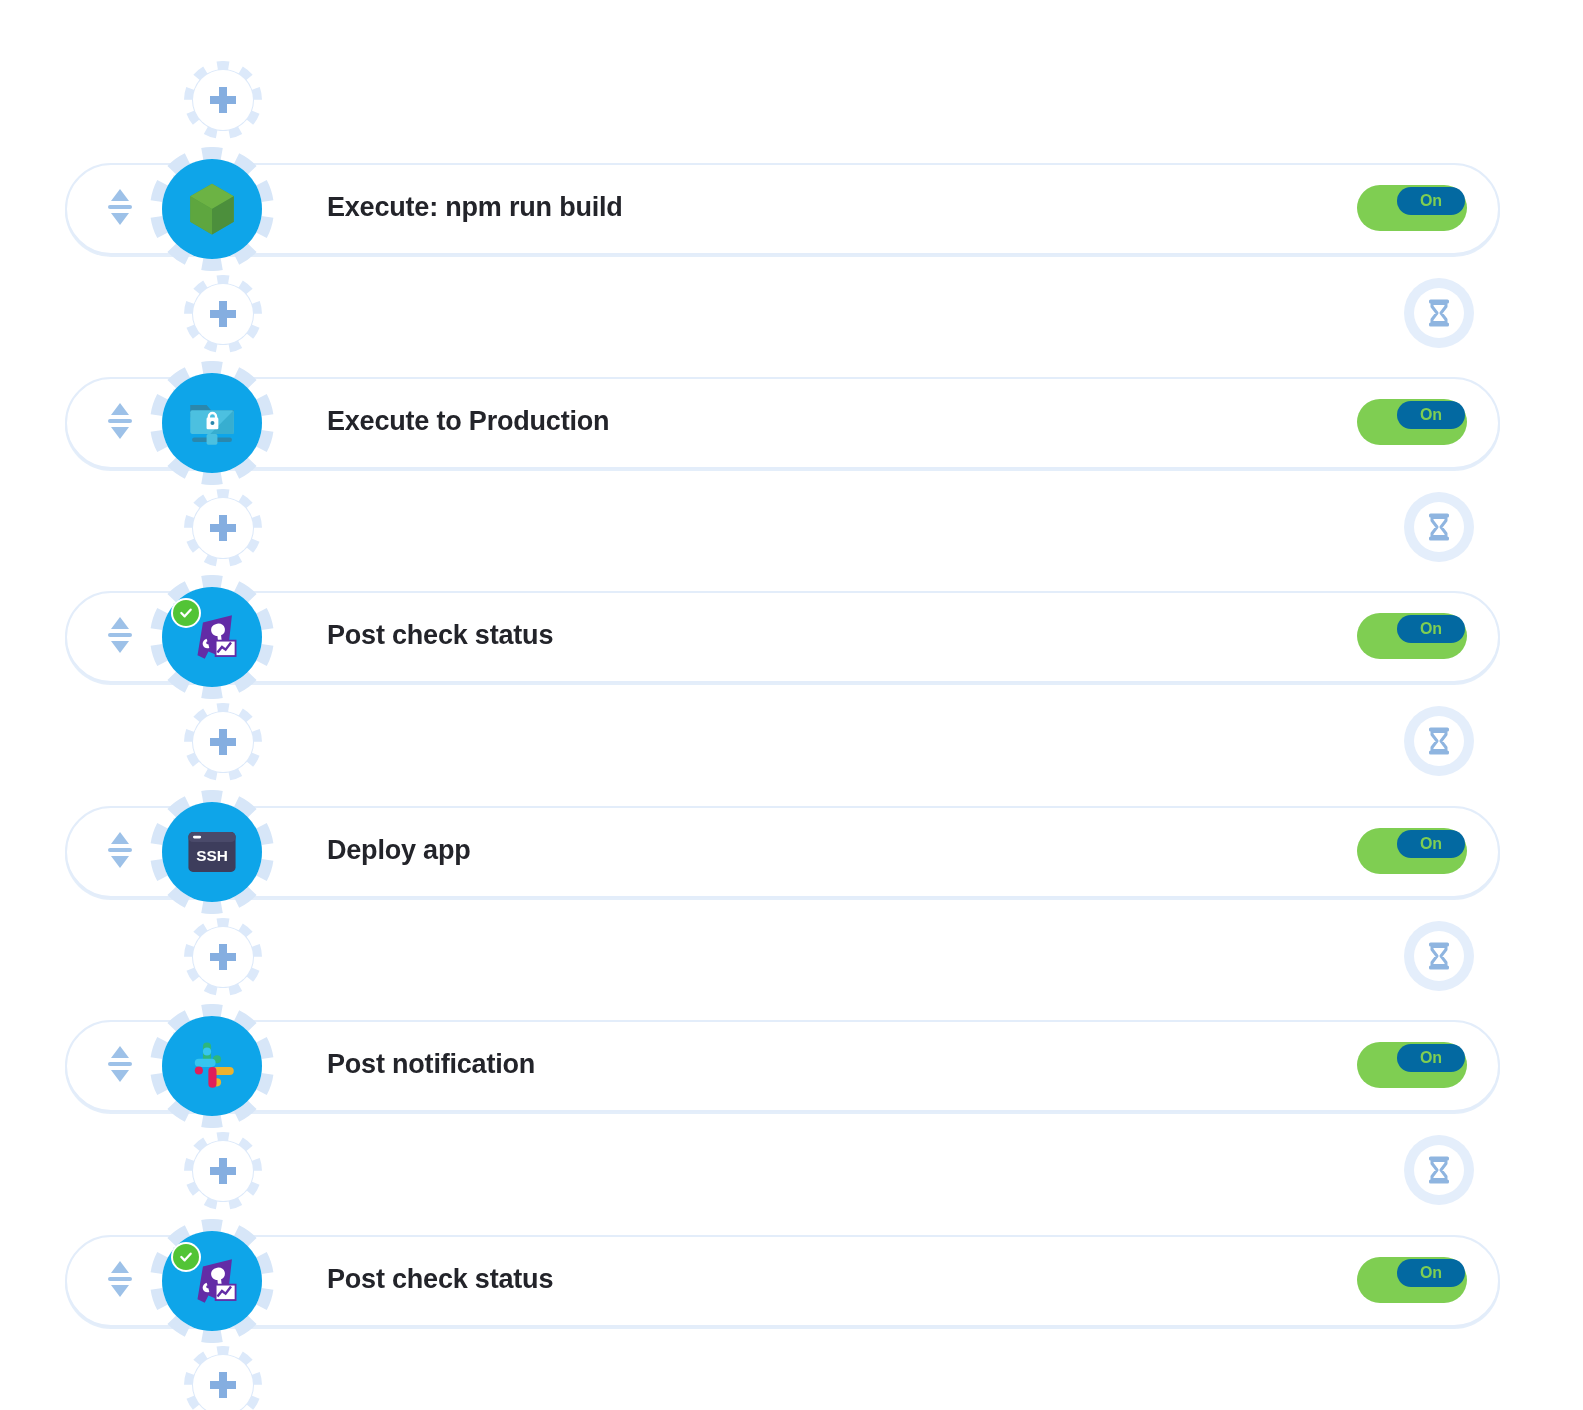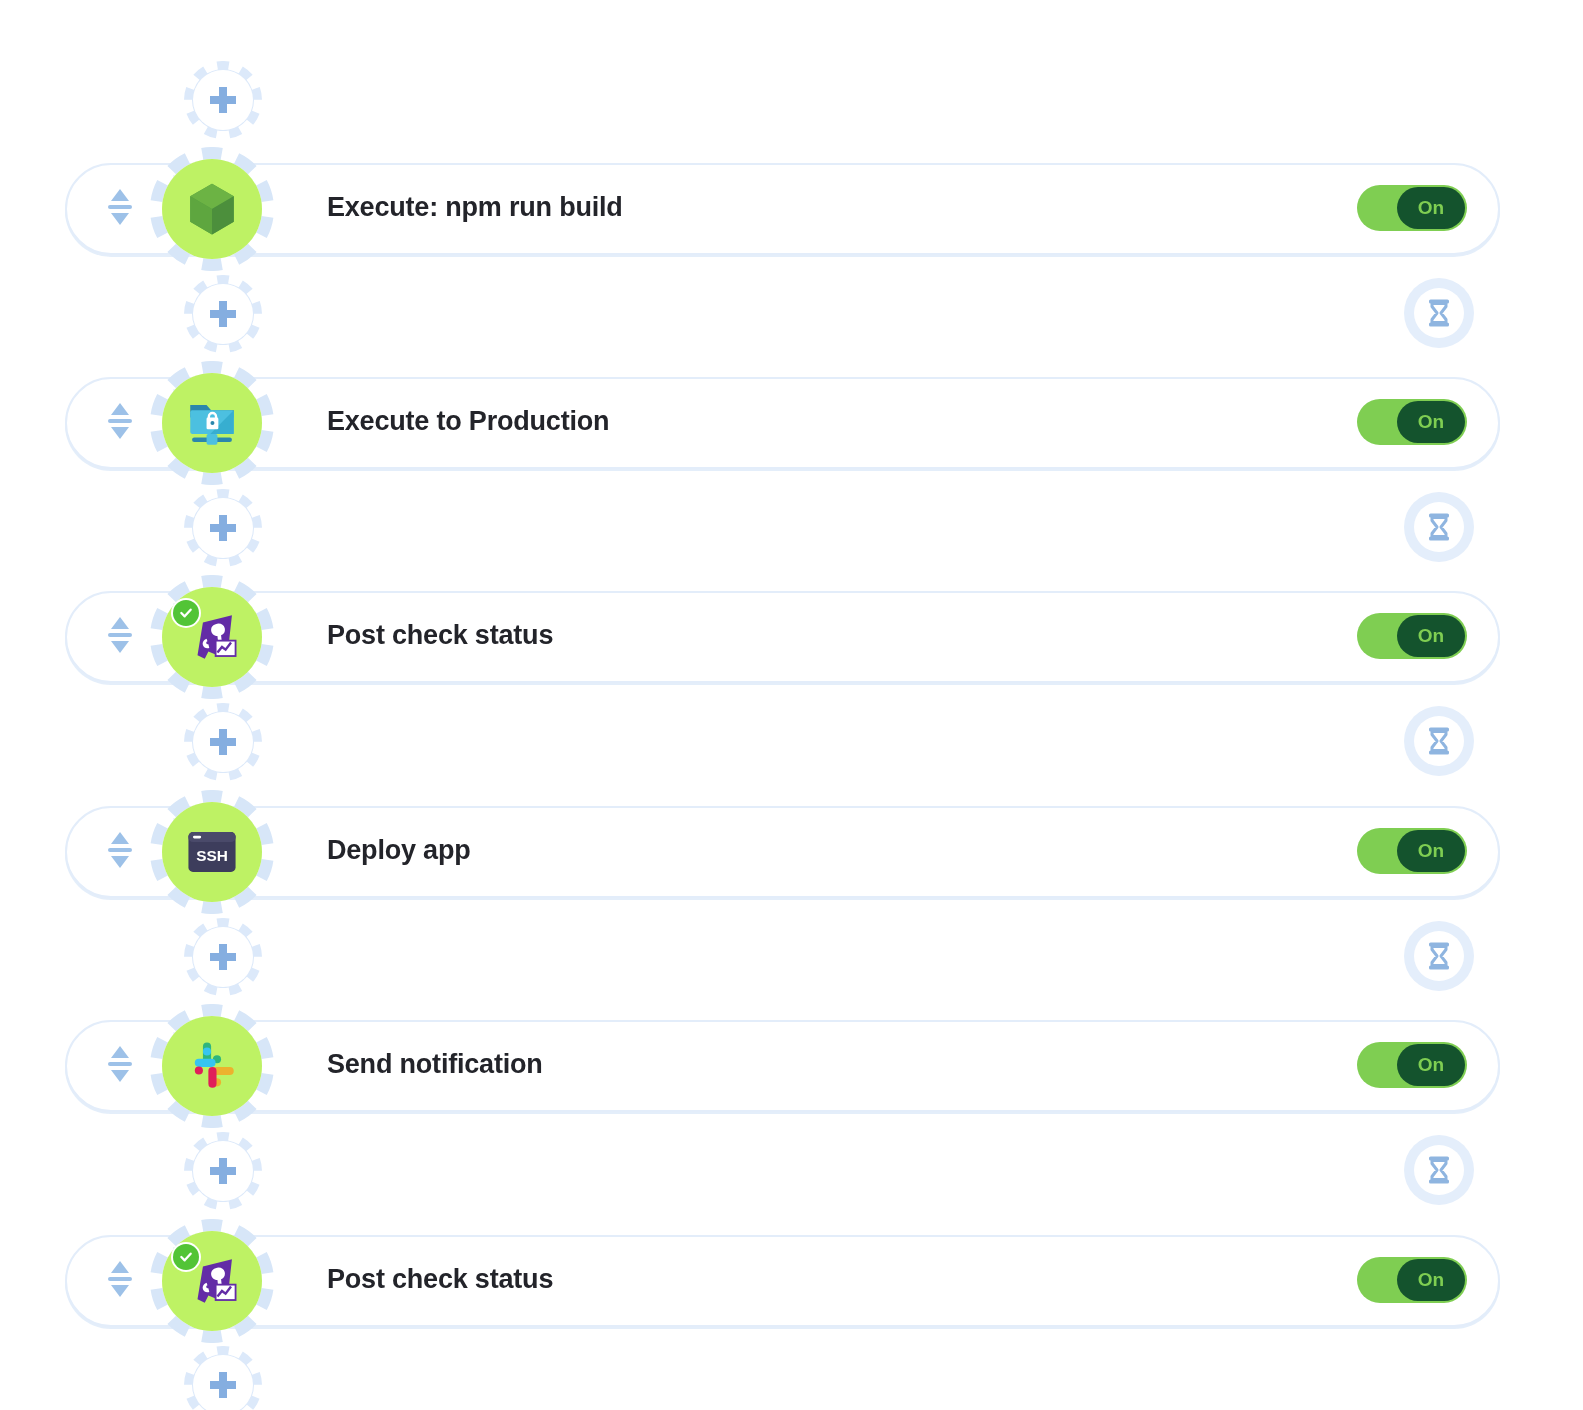--- a/index.html
+++ b/index.html
@@ -122,21 +122,21 @@
     width: 124px;
     height: 124px;
   }
   .icon-gear .icon-disc {
     position: absolute;
     left: 12px;
     top: 12px;
     width: 100px;
     height: 100px;
     border-radius: 50%;
-    background: #bef264;
+    background: #0ea5e9;
     display: flex;
     align-items: center;
     justify-content: center;
     overflow: visible;
   }
   .app-icon { position: relative; width: 58px; height: 58px; }
   .app-icon svg { display: block; width: 58px; height: 58px; }
 
   .step-label {
     position: absolute;
@@ -163,27 +163,27 @@
     border-radius: 23px;
     background: #7fce52;
     cursor: pointer;
     z-index: 3;
   }
   .toggle .knob {
     position: absolute;
     right: 2px;
     top: 2px;
     width: 68px;
-    height: 42px;
+    height: 28px;
     border-radius: 21px;
-    background: #14532d;
+    background: #0369a1;
     display: flex;
     align-items: center;
     justify-content: center;
-    font-size: 19px;
+    font-size: 16px;
     font-weight: bold;
     color: #7fce52;
     letter-spacing: 0px;
   }
 </style>
 </head>
 <body>
 
 <div class="canvas">
 
@@ -460,21 +460,21 @@
         <rect x="22" y="11" width="9" height="9" rx="4.5" fill="#36c5f0" opacity="0"></rect>
         <circle cx="26.5" cy="16" r="4.5" fill="#36c5f0"></circle>
         <rect x="33" y="33" width="23" height="9" rx="4.5" fill="#ecb22e"></rect>
         <circle cx="37.5" cy="50" r="4.5" fill="#ecb22e"></circle>
         <rect x="28" y="33" width="9" height="23" rx="4.5" fill="#e01e5a"></rect>
         <circle cx="17.5" cy="37" r="4.5" fill="#e01e5a"></circle>
       </svg>
        </span>
      </span>
       </div>
-      <div class="step-label">Send notification</div>
+      <div class="step-label">Post notification</div>
       <div class="toggle">
         <span class="knob">On</span>
       </div>
     </div>
     <div class="step-row" style="top: 1192px;">
       <div class="row-shell"></div>
       <div class="handle-zone">
         <span>
           <svg viewBox="0 0 30 42" xmlns="http://www.w3.org/2000/svg">
       <polygon points="15,3 24,15 6,15" fill="#9dc1e8"></polygon>

